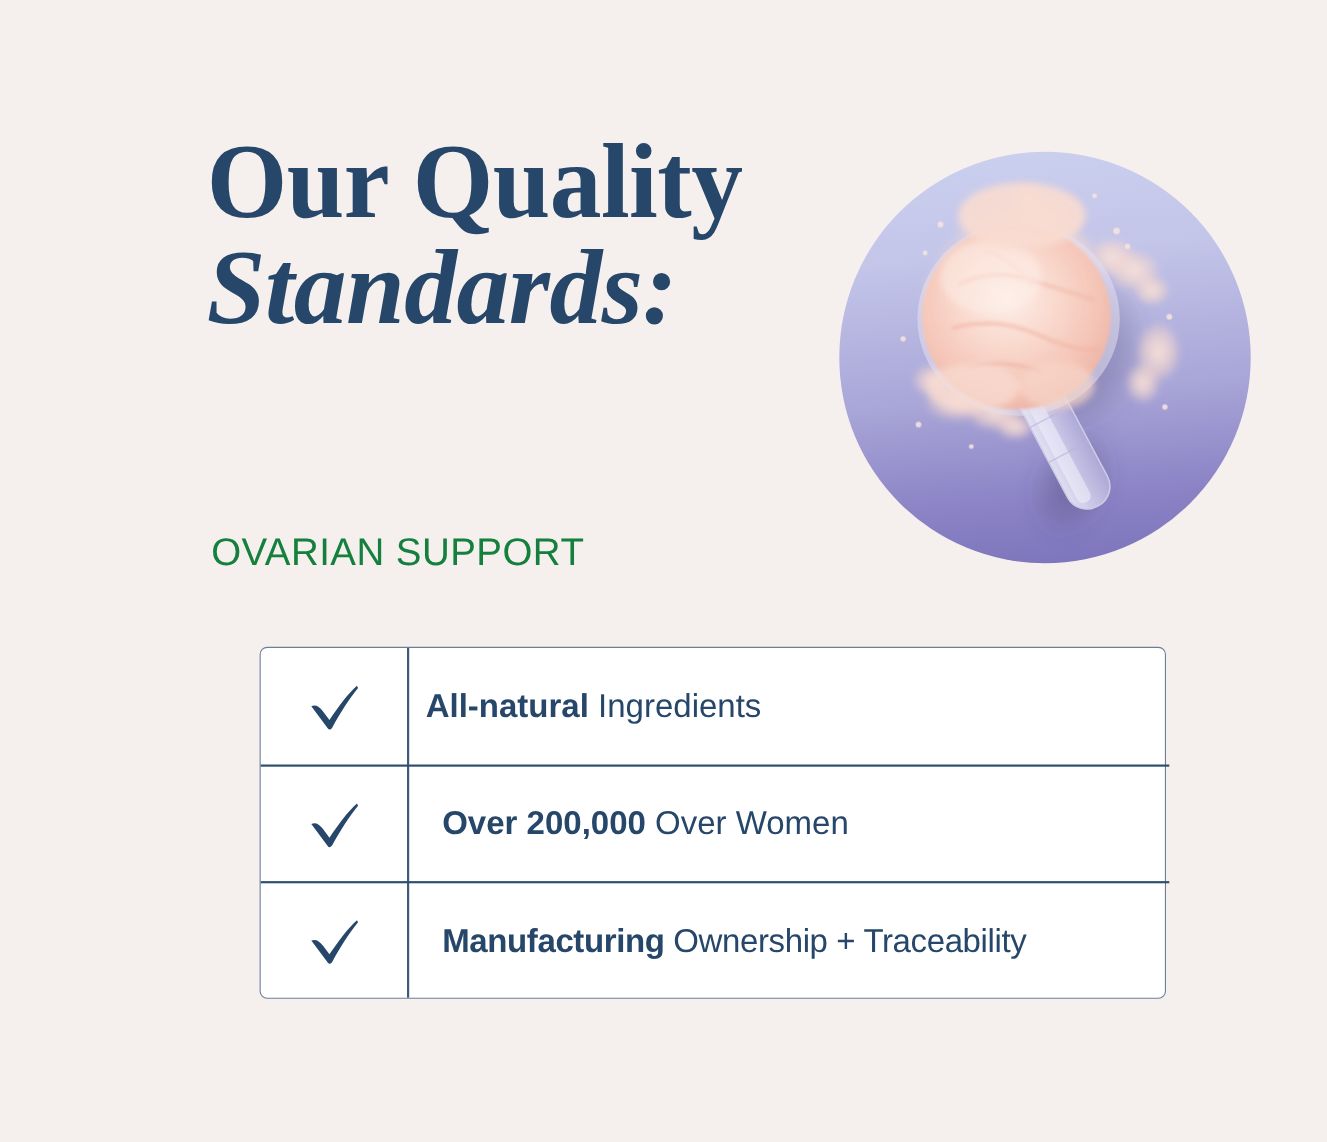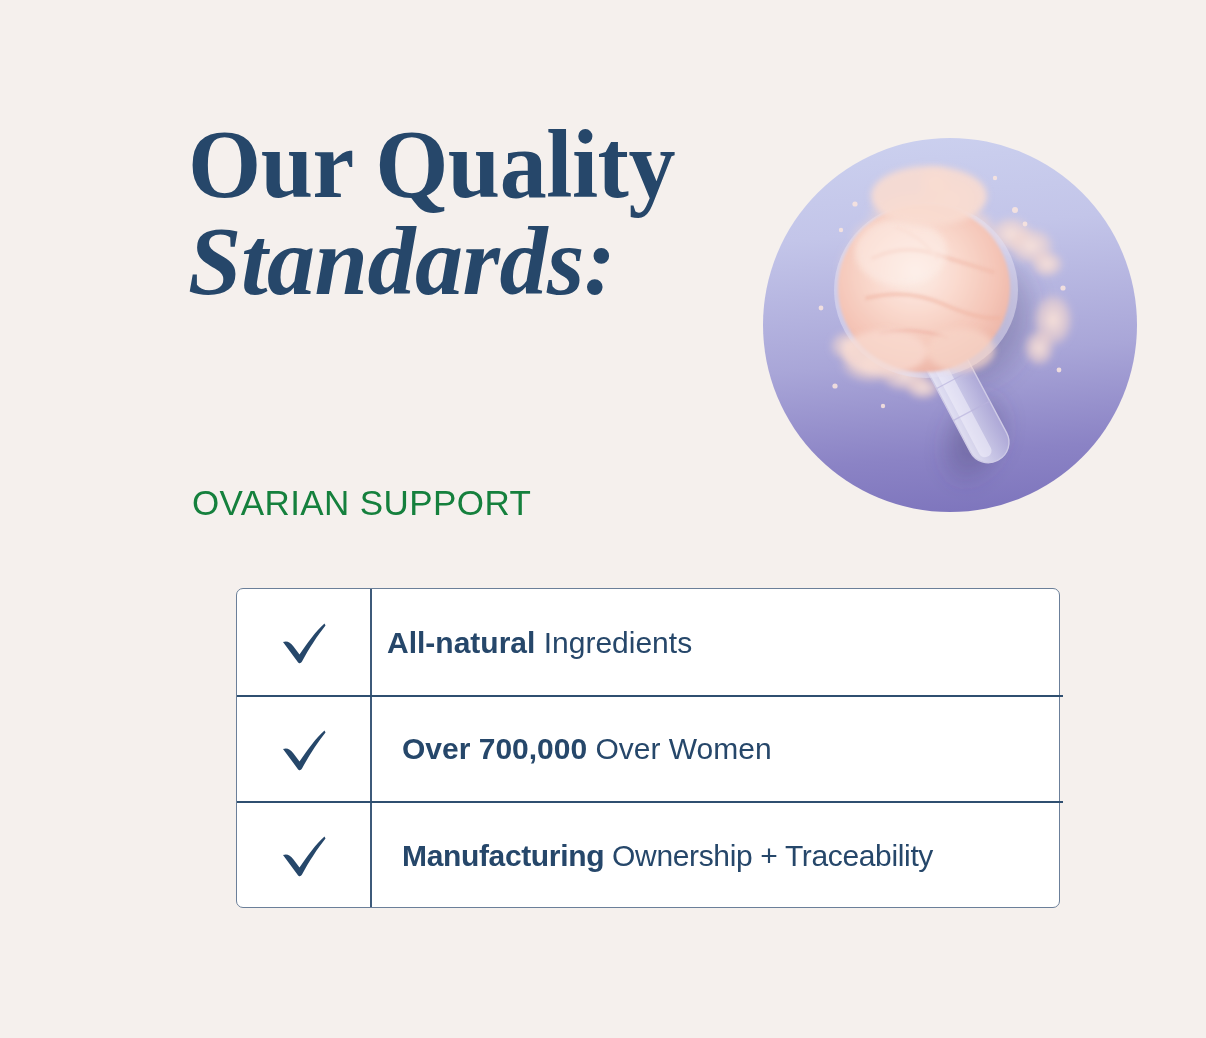--- a/index.html
+++ b/index.html
@@ -281,21 +281,21 @@
       </div>
       <div class="label-cell"><span class="label-strong">All-natural</span><span class="label-rest"> Ingredients</span></div>
     </div>
 
     <div class="check-row r1">
       <div class="check-cell">
         <svg class="check-mark-svg" viewBox="0 0 54 54">
           <path d="M6 27 C10 25.5 13 27 16.5 31.5 L22.5 39.5 C31 27 39 16 47.5 8.5 L48.5 10.5 C40.5 20.5 32 33.5 25 46.5 C23.6 48.8 21.6 48.6 20.4 46.4 Z" fill="#26476a"></path>
         </svg>
       </div>
-      <div class="label-cell indent"><span class="label-strong">Over 700,000</span><span class="label-rest"> Over Women</span></div>
+      <div class="label-cell indent"><span class="label-strong">Over 200,000</span><span class="label-rest"> Over Women</span></div>
     </div>
 
     <div class="check-row r2">
       <div class="check-cell">
         <svg class="check-mark-svg" viewBox="0 0 54 54">
           <path d="M6 27 C10 25.5 13 27 16.5 31.5 L22.5 39.5 C31 27 39 16 47.5 8.5 L48.5 10.5 C40.5 20.5 32 33.5 25 46.5 C23.6 48.8 21.6 48.6 20.4 46.4 Z" fill="#26476a"></path>
         </svg>
       </div>
       <div class="label-cell tight"><span class="label-strong">Manufacturing</span><span class="label-rest"> Ownership + Traceability</span></div>
     </div>

